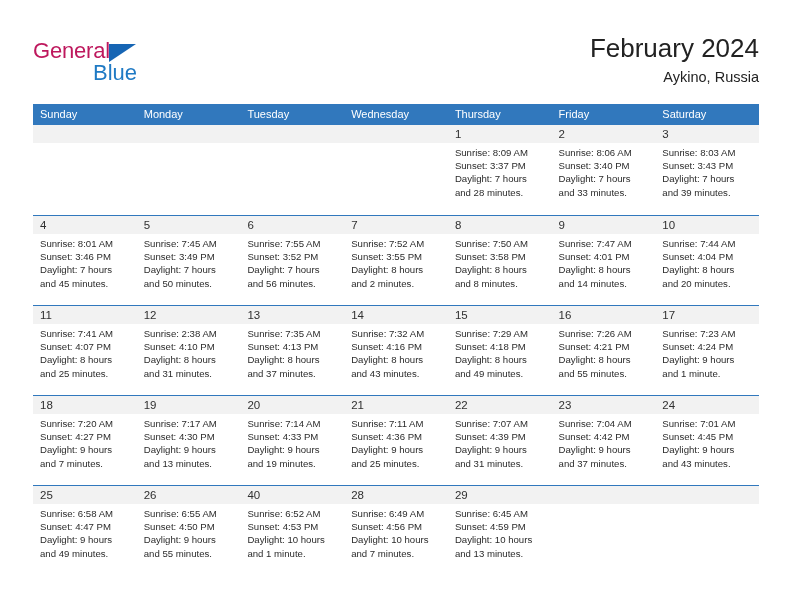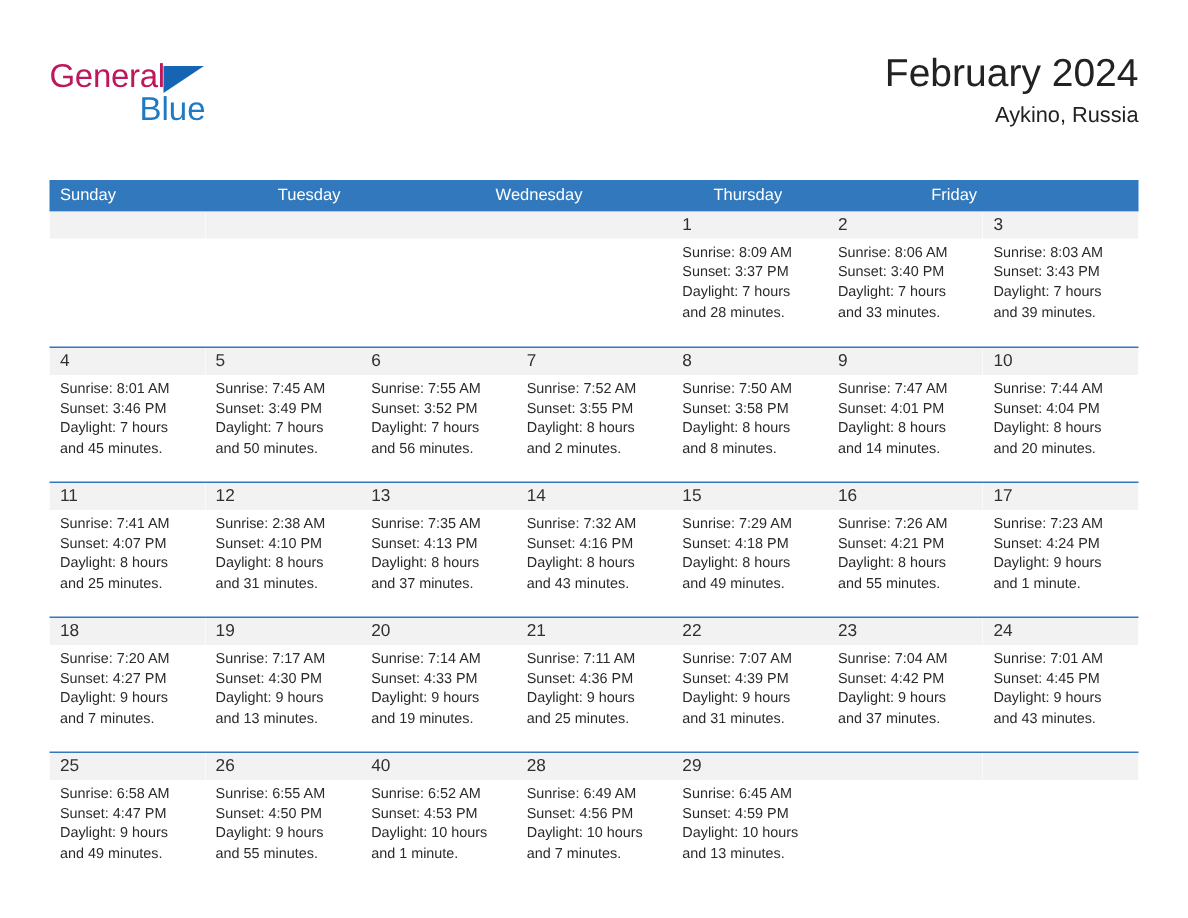--- a/index.html
+++ b/index.html
@@ -91,21 +91,20 @@
     position: absolute;
     left: 33px;
     top: 104px;
     width: 726px;
   }
   .weekday-row {
     display: flex;
     width: 726px;
     height: 21px;
     background: #3178bd;
-    margin-top: 16px;
   }
   .weekday {
     flex: 1 1 0;
     font-size: 11px;
     color: #ffffff;
     line-height: 21px;
     padding-left: 7px;
     box-sizing: border-box;
     font-family: "Liberation Sans", sans-serif;
   }
@@ -164,24 +163,26 @@
     </div>
     <div class="title-block">
       <div class="title">February 2024</div>
       <div class="subtitle">Aykino, Russia</div>
     </div>
   </div>
 
   <div class="calendar">
     <div class="weekday-row" id="weekday-row">
         <div class="weekday">Sunday</div>
+        <div class="weekday">Monday</div>
         <div class="weekday">Tuesday</div>
         <div class="weekday">Wednesday</div>
         <div class="weekday">Thursday</div>
         <div class="weekday">Friday</div>
+        <div class="weekday">Saturday</div>
       </div>
     <div id="weeks-container">
         <div class="week-row first">
           <div class="day-cell empty">
             <div class="day-band">
               <div class="day-num"></div>
             </div>
             <div class="day-info"></div>
           </div>
           <div class="day-cell empty">

